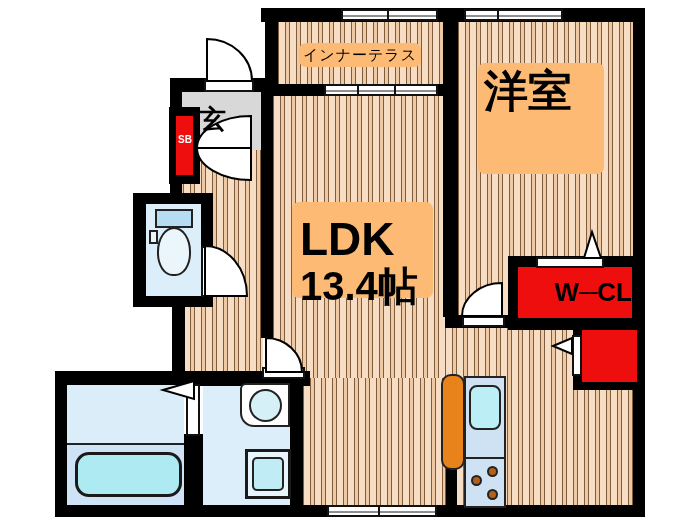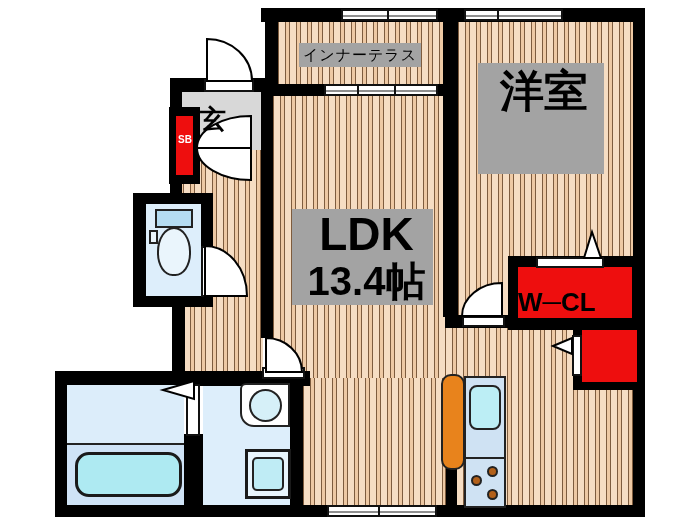--- a/index.html
+++ b/index.html
@@ -4,32 +4,32 @@
 <style>
   html,body{margin:0;padding:0;background:#ffffff;}
   .plan{position:relative;width:700px;height:525px;background:#ffffff;overflow:hidden;
         font-family:"Liberation Sans","DejaVu Sans",sans-serif;}
   .abs{position:absolute;}
   
   .wood{background:repeating-linear-gradient(90deg,#7e5c3e 0 1px,#f6ddc3 1px 7px,#7e5c3e 7px 8px,#eec9a4 8px 11px);}
   .wet{background:#ddeefb;}
   .wall{background:#000000;}
   .red{background:#ee0e0e;}
-  .whitebox{background:#a3a3a3;}
+  .whitebox{background:#fdba74;border-radius:7px;}
   
   .window{background:#ffffff;border:2px solid #111;box-sizing:border-box;}
   .wline{position:absolute;left:0;top:45%;width:100%;height:2px;background:#8f8f8f;}
   .wtick{position:absolute;top:0;width:2px;height:100%;background:#111;}
   
   .leaf{background:#ffffff;border:2px solid #111;box-sizing:border-box;}
   
   .lbl{color:#000;white-space:nowrap;}
   .lbl-terrace{font-size:15px;letter-spacing:1px;line-height:24px;text-align:center;}
-  .lbl-big{font-weight:600;text-align:center;}
-  .lbl-wcl{font-size:26px;font-weight:600;text-align:left;margin-top:10px;}
+  .lbl-big{font-weight:600;text-align:left;}
+  .lbl-wcl{font-size:26px;font-weight:600;text-align:right;}
   .lbl-mono{font-size:26px;font-weight:600;line-height:27px;white-space:normal;text-align:center;}
   .lbl-gen{font-size:26px;font-weight:600;}
   .lbl-sb{font-size:10px;font-weight:700;color:#ffffff;line-height:11px;white-space:normal;text-align:center;}
   svg{position:absolute;left:0;top:0;}
   .fixture{box-sizing:border-box;}
 </style>
 </head>
 <body>
 
 <div class="plan">
@@ -133,21 +133,21 @@
     <path d="M553,346 L572,338 L572,354 Z" fill="#fff" stroke="#000" stroke-width="2"></path>
     <path d="M163,390 L194,381 L194,399 Z" fill="#fff" stroke="#000" stroke-width="2"></path>
   </svg>
 
   <div class="abs whitebox lbl lbl-terrace" style="left:299px;top:43px;width:122px;height:24px">インナーテラス</div>
 
   <div class="abs whitebox" style="left:478px;top:63px;width:126px;height:111px;padding:2px 0 0 6px;box-sizing:border-box">
     <div class="lbl lbl-big" style="font-size:44px;line-height:52px">洋室</div>
   </div>
 
-  <div class="abs whitebox" style="left:292px;top:209px;width:141px;height:96px;padding:0 0 0 8px;box-sizing:border-box">
+  <div class="abs whitebox" style="left:292px;top:202px;width:141px;height:96px;padding:12px 0 0 8px;box-sizing:border-box">
     <div class="lbl lbl-big" style="font-size:46px;line-height:50px">LDK</div>
     <div class="lbl lbl-big" style="font-size:40px;line-height:44px">13.4帖</div>
   </div>
 
   <div class="abs lbl lbl-wcl" style="left:518px;top:277px;width:114px">W─CL</div>
 
 
   <div class="abs lbl lbl-gen" style="left:200px;top:102px">玄</div>
 
   <div class="abs lbl lbl-sb" style="left:178px;top:134px;width:13px;height:24px">SB</div>

